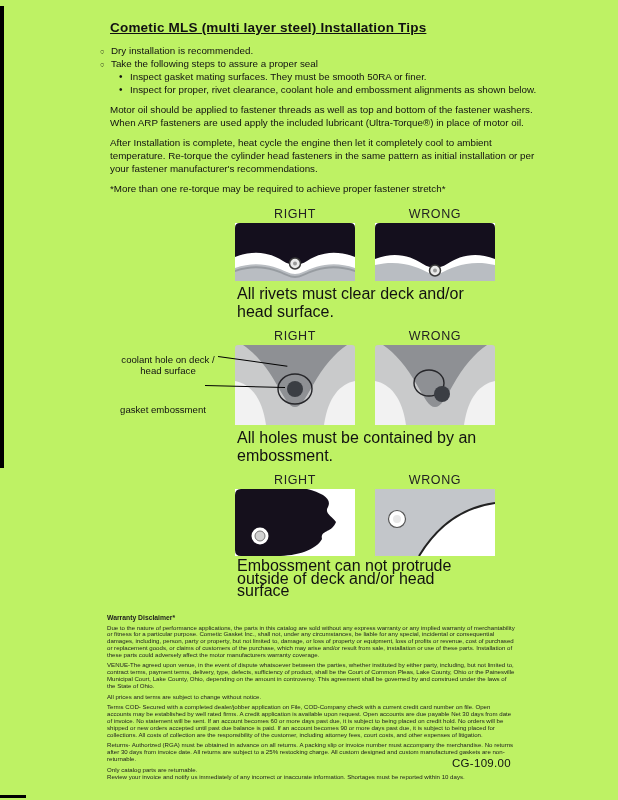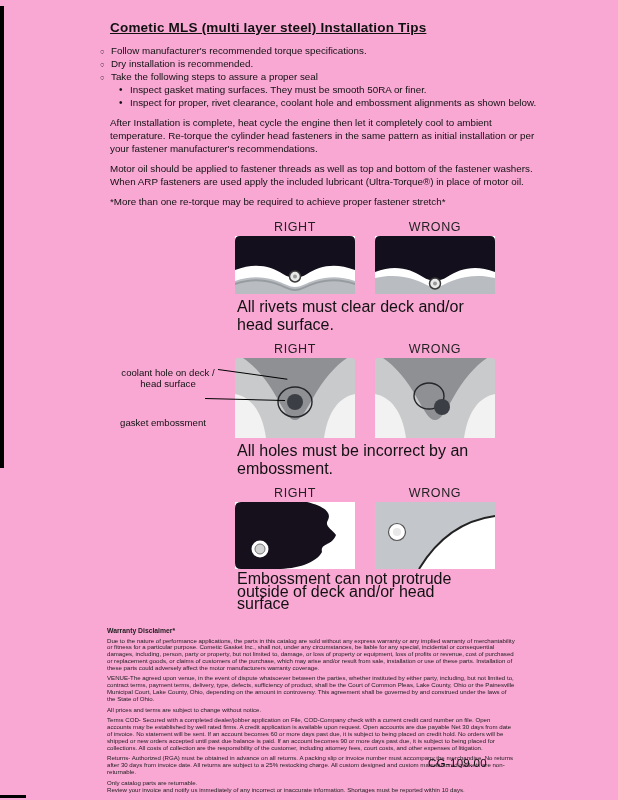--- a/index.html
+++ b/index.html
@@ -1,21 +1,21 @@
 <!DOCTYPE html>
 <html><head>
 <meta charset="utf-8">
 <style>
   * { margin:0; padding:0; box-sizing:border-box; }
   html,body { background:#e9e9e9; }
   body { font-family:"Liberation Sans", sans-serif; color:#111; }
 
   .page {
     position:relative; width:618px; height:800px; margin:0 auto;
-    background:#f9a8d4; overflow:hidden;
+    background:#bef264; overflow:hidden;
   }
 
   .edge-bar { position:absolute; left:0; top:6px; width:4px; height:462px; background:#000; }
   .corner-mark { position:absolute; left:0; top:795px; width:26px; height:3px; background:#000; }
 
   .title {
     margin:20px 0 0 110px; font-size:13.5px; font-weight:bold;
     text-decoration:underline; letter-spacing:.2px;
   }
 
@@ -44,40 +44,39 @@
   .ann-coolant { left:-115px; top:25px; width:96px; }
   .ann-emboss  { left:-122px; top:51px; width:100px;margin-top:24px; }
   .ann-line { position:absolute; border-top:1.1px solid #000; transform-origin:left center; }
   .line-coolant { left:-17px; top:27px; width:70px; transform:rotate(8deg); }
   .line-emboss  { left:-30px; top:56px; width:80px; transform:rotate(1.5deg); }
 
   .warranty { margin:16px 0 0 107px; width:408px; color:#1c1c1c; }
   .w-head { font-size:6.8px; font-weight:bold; margin-bottom:4px; }
   .w-p { font-size:6.1px; line-height:6.8px; margin-bottom:4px; }
 
-  .footer-code { position:absolute; left:428px; top:757px; font-size:11.5px; letter-spacing:.3px; color:#111; }
+  .footer-code { position:absolute; left:452px; top:757px; font-size:11.5px; letter-spacing:.3px; color:#111; }
 </style>
 </head>
 <body>
 
 <div class="page">
 
   <div class="edge-bar"></div>
 
   <h1 class="title">Cometic MLS (multi layer steel) Installation Tips</h1>
 
   <div class="text-block">
-    <div class="bullet">Follow manufacturer's recommended torque specifications.</div>
     <div class="bullet">Dry installation is recommended.</div>
     <div class="bullet">Take the following steps to assure a proper seal</div>
     <div class="bullet sub">Inspect gasket mating surfaces.  They must be smooth 50RA or finer.</div>
     <div class="bullet sub">Inspect for proper, rivet clearance, coolant hole and embossment alignments as shown below.</div>
 
+    <p class="para">Motor oil should be applied to fastener threads as well as top and bottom of the fastener washers. When ARP fasteners are used apply the included lubricant (Ultra-Torque®) in place of motor oil.</p>
     <p class="para">After Installation is complete, heat cycle the engine then let it completely cool to ambient temperature. Re-torque the cylinder head fasteners in the same pattern as initial installation or per your fastener manufacturer's recommendations.</p>
-    <p class="para">Motor oil should be applied to fastener threads as well as top and bottom of the fastener washers. When ARP fasteners are used apply the included lubricant (Ultra-Torque®) in place of motor oil.</p>
     <p class="para">*More than one re-torque may be required to achieve proper fastener stretch*</p>
   </div>
 
   <div class="diagrams">
 
     <div class="diag-row">
       <div class="hdrs">
         <span class="hdr">RIGHT</span>
         <span class="hdr">WRONG</span>
       </div>
@@ -122,21 +121,21 @@
         </svg>
         <svg width="120" height="80" viewBox="0 0 120 80">
           <rect width="120" height="80" rx="3" fill="#c9cacb"></rect>
           <path fill="#f2f2f2" d="M0,80 L0,36 C15,39 27,52 31,80 Z"></path>
           <path fill="#f2f2f2" d="M120,80 L120,36 C105,39 93,52 89,80 Z"></path>
           <path fill="#8e9094" d="M8,0 L112,0 C100,8 88,22 78,40 C70,54 66,62 60,62 C54,62 50,54 42,40 C32,22 20,8 8,0 Z"></path>
           <ellipse cx="54" cy="38" rx="15" ry="13" fill="none" stroke="#26262a" stroke-width="1.4"></ellipse>
           <circle cx="67" cy="49" r="8" fill="#3b3e44"></circle>
         </svg>
       </div>
-      <div class="caption">All holes must be incorrect by an embossment.</div>
+      <div class="caption">All holes must be contained by an embossment.</div>
     </div>
 
     <div class="diag-row row-gap">
       <div class="hdrs">
         <span class="hdr">RIGHT</span>
         <span class="hdr">WRONG</span>
       </div>
       <div class="imgs">
         <svg width="120" height="67" viewBox="0 0 120 67">
           <rect width="120" height="67" fill="#ffffff"></rect>

